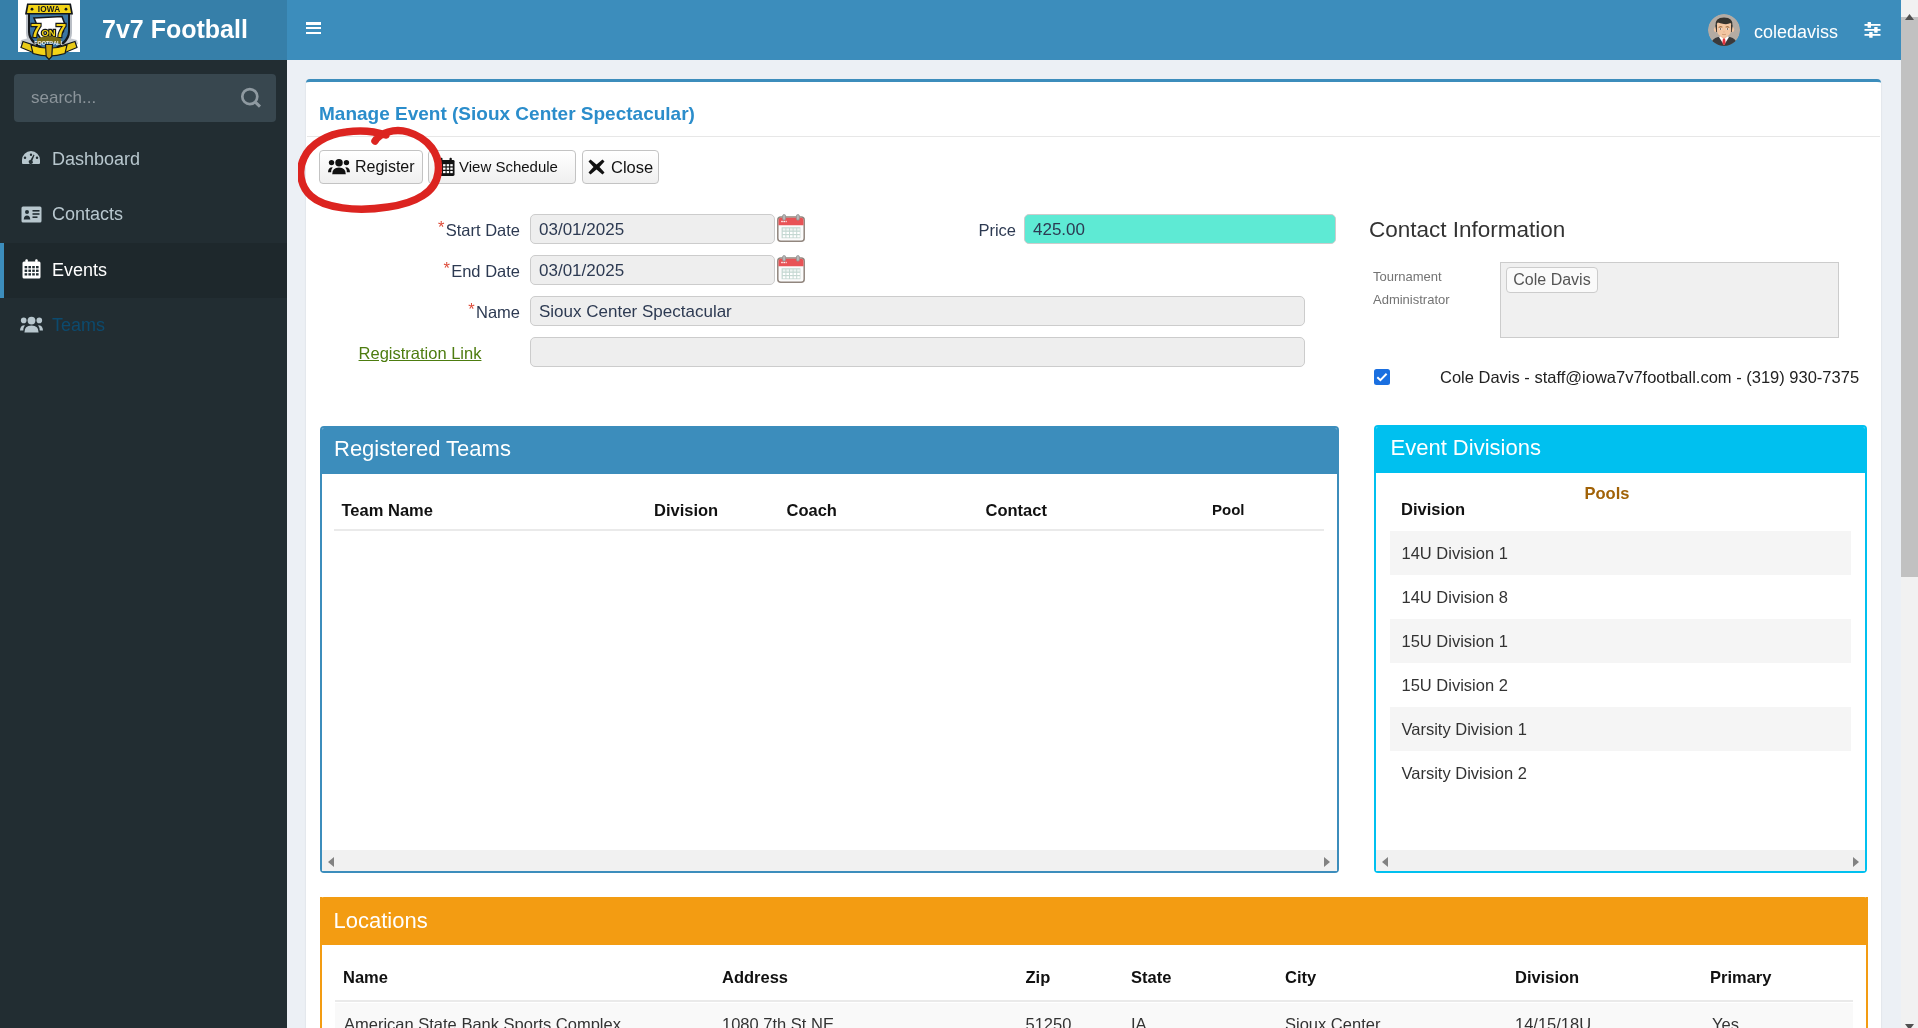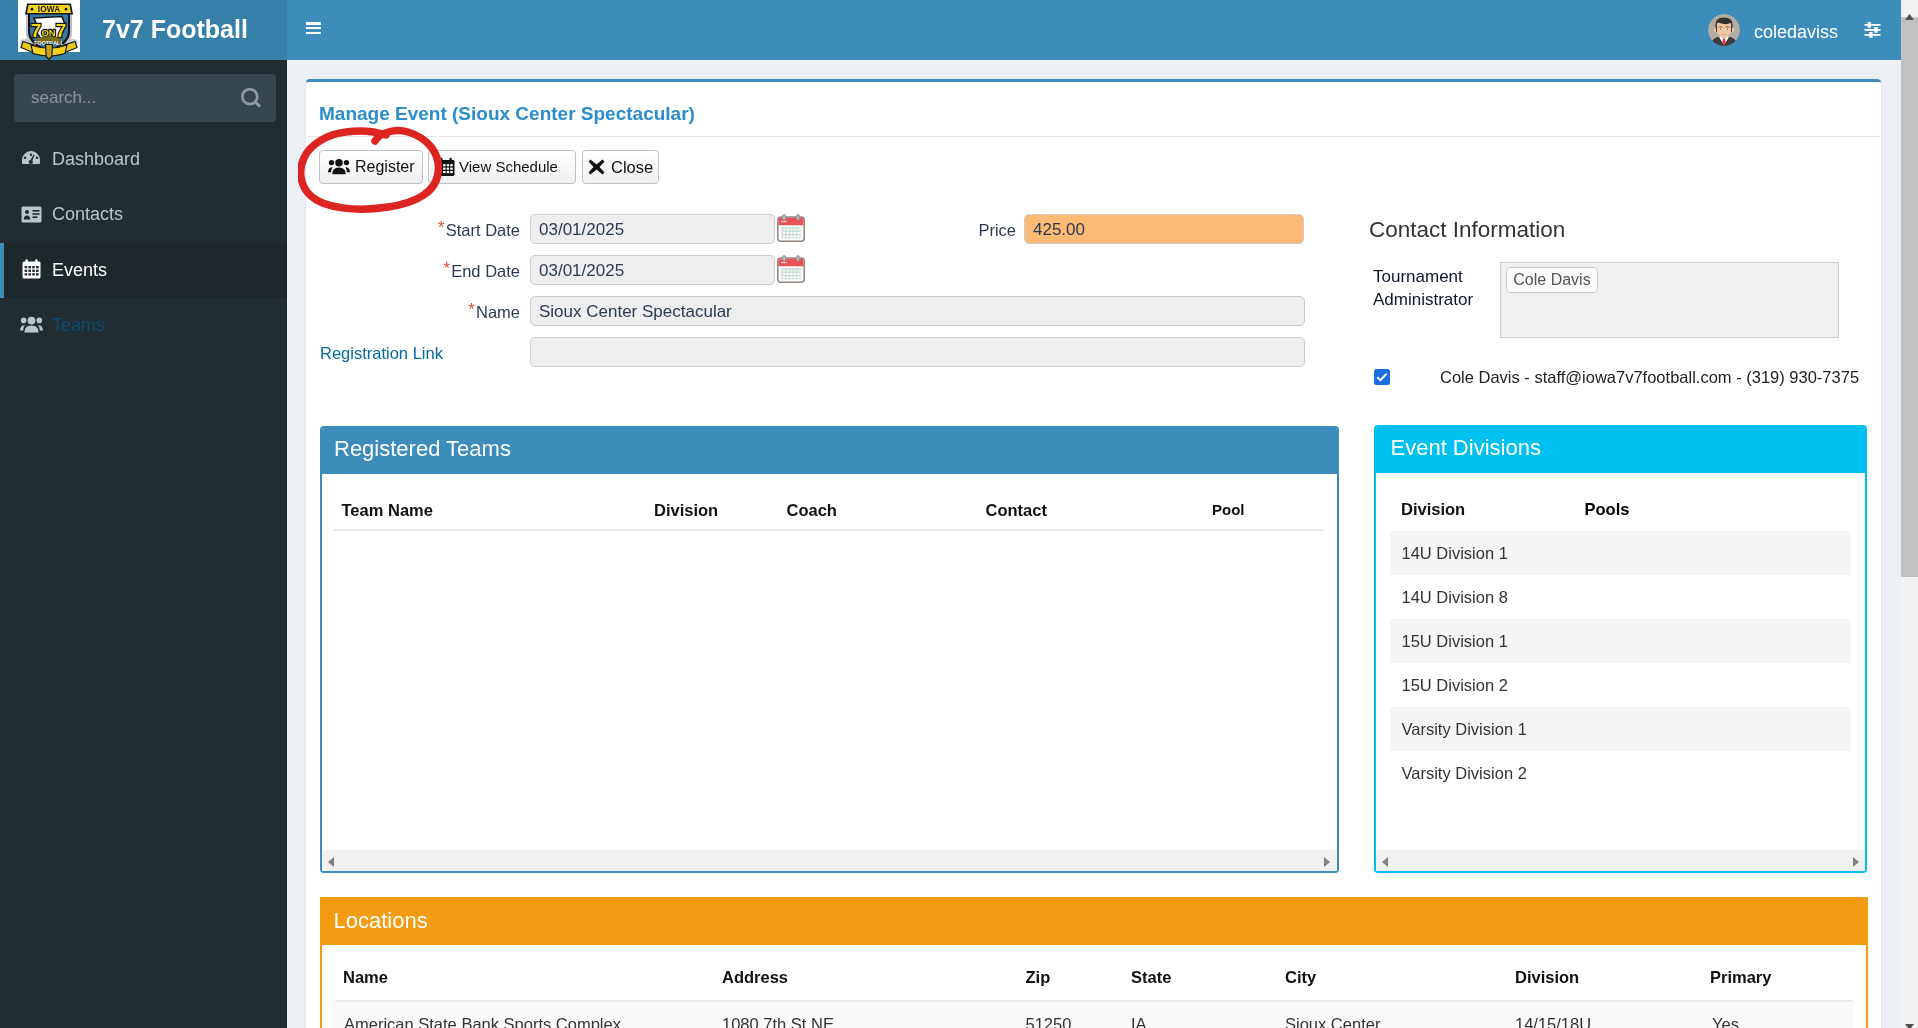--- a/index.html
+++ b/index.html
@@ -220,28 +220,28 @@
 
 <div class="abs" style="left:298px;top:124px;width:148px;height:94px;">
 <svg width="148" height="94" viewBox="0 0 148 94">
  <path d="M77 17 C 82 9, 96 4, 110 8 C 130 14, 143 30, 140 49 C 138 68, 118 79, 90 83 C 58 88, 26 84, 13 72 C 2 62, 0 46, 6 34 C 12 20, 30 10, 48 8 C 62 6, 76 7, 88 11" fill="none" stroke="#dc2420" stroke-width="7.5" stroke-linecap="round"></path>
 </svg>
 </div>
 
 <div class="abs" style="left:320px;top:221px;width:200px;text-align:right;color:#2d3a52;font-size:16.5px;"><span style="color:#dd4b39;position:relative;top:-3px;">*</span> Start Date</div>
 <div class="abs" style="left:320px;top:262px;width:200px;text-align:right;color:#2d3a52;font-size:16.5px;"><span style="color:#dd4b39;position:relative;top:-3px;">*</span> End Date</div>
 <div class="abs" style="left:320px;top:303px;width:200px;text-align:right;color:#2d3a52;font-size:16.5px;"><span style="color:#dd4b39;position:relative;top:-3px;">*</span> Name</div>
-<div class="abs" style="left:320px;top:344px;width:200px;text-align:left;color:#0369a1;font-size:16.5px;">Registration Link</div>
+<div class="abs" style="left:320px;top:344px;width:200px;text-align:center;color:#4d7c0f;font-size:16.5px;text-decoration:underline;">Registration Link</div>
 <div class="abs" style="left:916px;top:221px;width:100px;text-align:right;color:#2d3a52;font-size:16.5px;">Price</div>
 
 <div class="abs" style="left:530px;top:214px;width:245px;height:30px;background:#eee;border:1px solid #ccc;border-radius:5px;color:#2d3a52;font-size:17px;line-height:30px;padding-left:8px;">03/01/2025</div>
 <div class="abs" style="left:530px;top:255px;width:245px;height:30px;background:#eee;border:1px solid #ccc;border-radius:5px;color:#2d3a52;font-size:17px;line-height:30px;padding-left:8px;">03/01/2025</div>
 <div class="abs" style="left:530px;top:296px;width:775px;height:30px;background:#eee;border:1px solid #ccc;border-radius:5px;color:#2d3a52;font-size:17px;line-height:30px;padding-left:8px;">Sioux Center Spectacular</div>
 <div class="abs" style="left:530px;top:337px;width:775px;height:30px;background:#eee;border:1px solid #ccc;border-radius:5px;"></div>
-<div class="abs" style="left:1024px;top:214px;width:280px;height:30px;background:#fdba74;border:1px solid #ccc;border-radius:5px;color:#2d3a52;font-size:17px;line-height:30px;padding-left:8px;">425.00</div>
+<div class="abs" style="left:1024px;top:214px;width:312px;height:30px;background:#5eead4;border:1px solid #ccc;border-radius:5px;color:#2d3a52;font-size:17px;line-height:30px;padding-left:8px;">425.00</div>
 
 <div class="abs" style="left:777px;top:214px;">
 <svg width="28" height="28" viewBox="0 0 28 28">
  <rect x="0.8" y="3" width="26.4" height="24.2" rx="3" fill="#fbfbfb" stroke="#91867e" stroke-width="1.5"></rect>
  <path d="M1.5 6 Q1.5 3.7 3.8 3.7 L24.2 3.7 Q26.5 3.7 26.5 6 L26.5 11.2 L1.5 11.2 Z" fill="#e85356"></path>
  <rect x="4.2" y="6.8" width="1.6" height="1.4" fill="#fff" opacity="0.9"></rect>
  <rect x="6.4" y="6.8" width="1.6" height="1.4" fill="#fff" opacity="0.9"></rect>
  <rect x="8.6" y="6.8" width="1.1" height="1.4" fill="#fff" opacity="0.9"></rect>
  <rect x="5.6" y="0.6" width="3" height="5.6" rx="1.4" fill="#b9b9b9" stroke="#8e8e8e" stroke-width="0.7"></rect>
  <rect x="19.4" y="0.6" width="3" height="5.6" rx="1.4" fill="#b9b9b9" stroke="#8e8e8e" stroke-width="0.7"></rect>
@@ -293,21 +293,21 @@
   <rect x="5.8" y="21.2" width="2.6" height="2.2"></rect>
         <rect x="9.4" y="21.2" width="2.6" height="2.2"></rect>
         <rect x="13" y="21.2" width="2.6" height="2.2"></rect>
         <rect x="16.6" y="21.2" width="2.6" height="2.2"></rect>
         <rect x="20.2" y="21.2" width="2.6" height="2.2"></rect>
  </g>
 </svg>
 </div>
 
 <div class="abs" style="left:1369px;top:217px;color:#333;font-size:22.5px;">Contact Information</div>
-<div class="abs" style="left:1373px;top:265px;width:140px;color:#0f172a;font-size:17px;line-height:23px;">Tournament Administrator</div>
+<div class="abs" style="left:1373px;top:265px;width:140px;color:#737373;font-size:13px;line-height:23px;">Tournament Administrator</div>
 <div class="abs" style="left:1500px;top:262px;width:339px;height:76px;background:#f0f0f0;border:1px solid #ccc;"></div>
 <div class="abs" style="left:1506px;top:267px;width:92px;height:26px;background:#fafafa;border:1px solid #ccc;border-radius:4px;color:#555;font-size:16px;line-height:24px;text-align:center;">Cole Davis</div>
 <div class="abs" style="left:1374px;top:369px;width:16px;height:16px;">
 <svg width="16" height="16" viewBox="0 0 16 16">
       <rect x="0" y="0" width="16" height="16" rx="2.5" fill="#1a6fe0"></rect>
       <path d="M3.3 8.2 L6.4 11.2 L12.6 4.8" stroke="#fff" stroke-width="2" fill="none"></path>
     </svg>
 </div>
 <div class="abs" style="left:1400px;top:368px;color:#222;font-size:16.5px;margin-left:40px;">Cole Davis - staff@iowa7v7football.com - (319) 930-7375</div>
 
@@ -326,21 +326,21 @@
       <path d="M8 1 L8 11 L2 6 Z" fill="#828282"></path>
     </svg></div>
 <div class="abs" style="left:1322px;top:854px;"><svg width="10" height="12" viewBox="0 0 10 12">
       <path d="M2 1 L2 11 L8 6 Z" fill="#828282"></path>
     </svg></div>
 
 <div class="abs" style="left:1374px;top:424.5px;width:493px;height:448px;border:2px solid #00c0ef;border-radius:4px;background:#fff;"></div>
 <div class="abs" style="left:1376px;top:426.5px;width:489px;height:46px;background:#00c0ef;border-radius:2px 2px 0 0;"></div>
 <div class="abs" style="left:1390.5px;top:435px;color:#fff;font-size:22px;">Event Divisions</div>
 <div class="abs" style="left:1401px;top:500px;color:#111;font-size:16.5px;font-weight:bold;">Division</div>
-<div class="abs" style="left:1584.5px;top:500px;color:#000000;font-size:16.5px;font-weight:bold;">Pools</div>
+<div class="abs" style="left:1584.5px;top:484px;color:#a16207;font-size:16.5px;font-weight:bold;">Pools</div>
 <div class="abs" style="left:1390px;top:531px;width:461px;height:44px;background:#f5f5f5;"></div>
 <div class="abs" style="left:1390px;top:619px;width:461px;height:44px;background:#f5f5f5;"></div>
 <div class="abs" style="left:1390px;top:707px;width:461px;height:44px;background:#f5f5f5;"></div>
 <div class="abs" style="left:1401.5px;top:544px;color:#333;font-size:16.5px;">14U Division 1</div>
 <div class="abs" style="left:1401.5px;top:588px;color:#333;font-size:16.5px;">14U Division 8</div>
 <div class="abs" style="left:1401.5px;top:632px;color:#333;font-size:16.5px;">15U Division 1</div>
 <div class="abs" style="left:1401.5px;top:676px;color:#333;font-size:16.5px;">15U Division 2</div>
 <div class="abs" style="left:1401.5px;top:720px;color:#333;font-size:16.5px;">Varsity Division 1</div>
 <div class="abs" style="left:1401.5px;top:764px;color:#333;font-size:16.5px;">Varsity Division 2</div>
 

